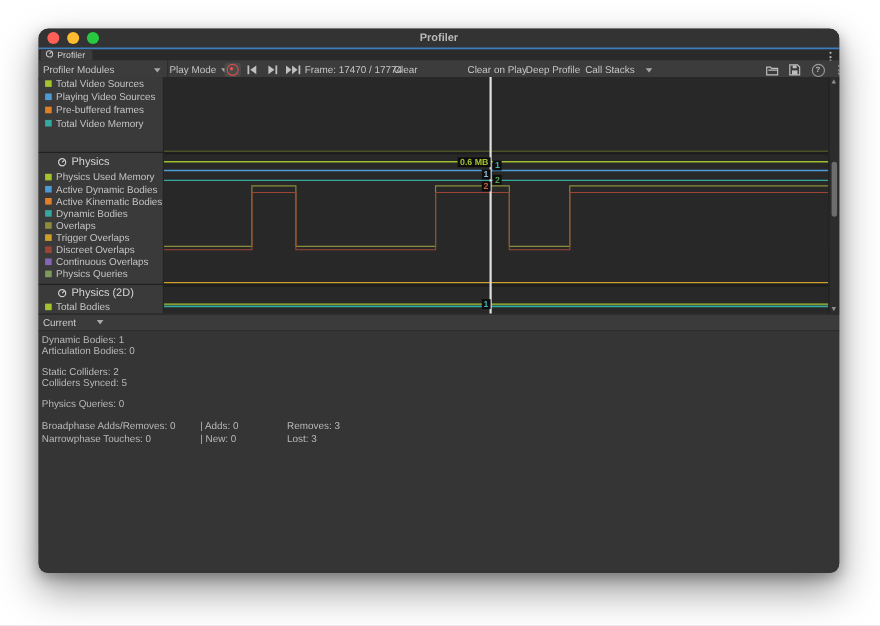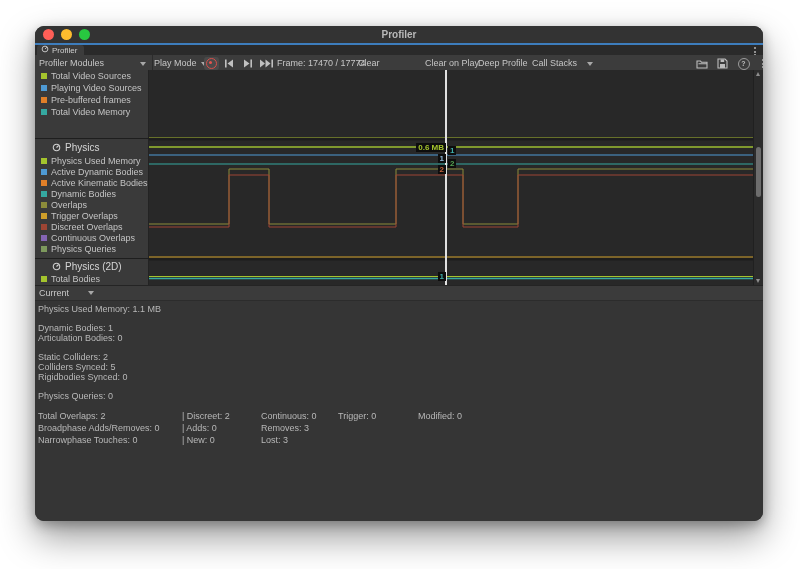--- a/index.html
+++ b/index.html
@@ -277,40 +277,29 @@
 
   <div class="currentbar">
     <div style="display:flex;align-items:center;gap:19px">
       <span>Current</span>
       <span class="dd-arrow"></span>
     </div>
   </div>
 
   <div class="details">
     <div class="dgroup">
-      <div class="dline">Physics Used Memory: 1.1 MB</div>
-    </div>
-    <div class="dgroup">
       <div class="dline">Dynamic Bodies: 1</div>
       <div class="dline">Articulation Bodies: 0</div>
     </div>
     <div class="dgroup">
       <div class="dline">Static Colliders: 2</div>
       <div class="dline">Colliders Synced: 5</div>
-      <div class="dline">Rigidbodies Synced: 0</div>
     </div>
     <div class="dgroup">
       <div class="dline">Physics Queries: 0</div>
-    </div>
-    <div class="drow">
-      <span class="c0">Total Overlaps: 2</span>
-        <span class="c1">| Discreet: 2</span>
-        <span class="c2">Continuous: 0</span>
-        <span class="c3">Trigger: 0</span>
-        <span class="c4">Modified: 0</span>
     </div>
     <div class="drow">
       <span class="c0">Broadphase Adds/Removes: 0</span>
         <span class="c1">| Adds: 0</span>
         <span class="c2">Removes: 3</span>
         <span class="c3"></span>
         <span class="c4"></span>
     </div>
     <div class="drow">
       <span class="c0">Narrowphase Touches: 0</span>

